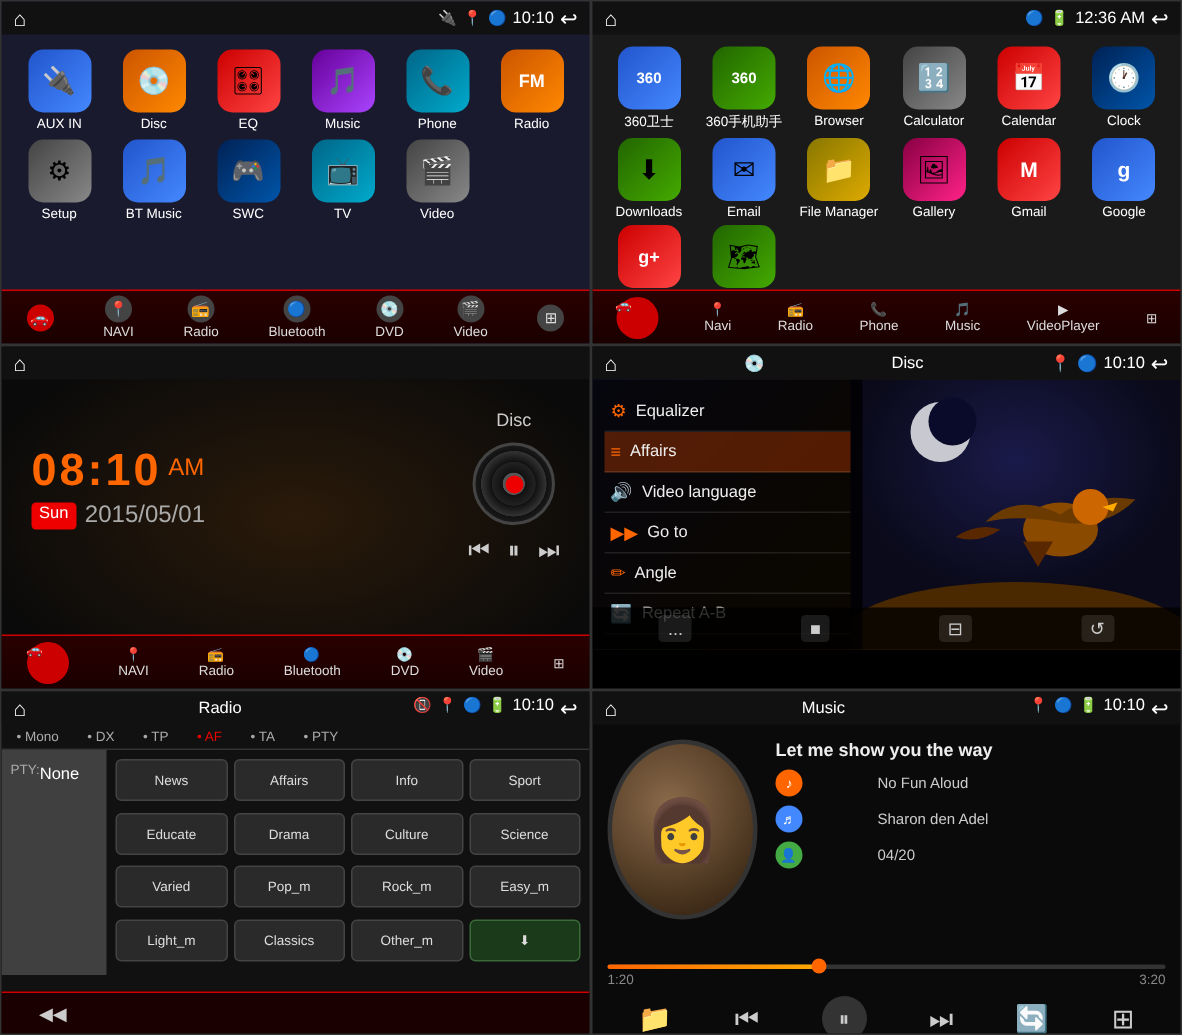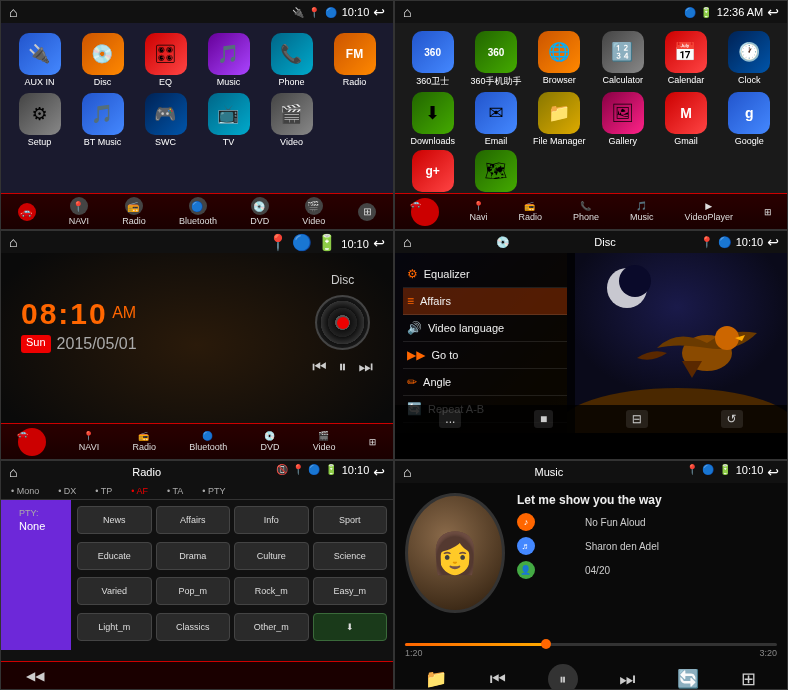--- a/index.html
+++ b/index.html
@@ -60,21 +60,21 @@
     #p4 .bottom-bar { position: absolute; bottom: 0; left: 0; right: 0; height: 28px; background: rgba(0,0,0,0.8); display: flex; align-items: center; justify-content: space-around; padding: 0 8px; }
     #p4 .bottom-bar .btn { color: #ccc; font-size: 12px; cursor: pointer; background: rgba(255,255,255,0.1); border: none; padding: 2px 6px; border-radius: 3px; }
 
     
     #p5 { background: #111; }
     #p5 .status-bar { background: #111; height: 22px; display: flex; align-items: center; justify-content: space-between; padding: 0 8px; }
     #p5 .status-bar .right { color: white; font-size: 10px; display: flex; gap: 4px; }
     #p5 .radio-indicators { display: flex; gap: 19px; padding: 3px 10px; align-items: center; font-size: 9px; color: #aaa; border-bottom: 1px solid #333; }
     #p5 .radio-indicators .active { color: #e00; }
     #p5 .radio-body { display: flex; height: 150px; }
-    #p5 .pty-left { width: 70px; background: #6d28d9; display: flex; flex-direction: column; align-items: flex-start; padding: 8px 18px; }
+    #p5 .pty-left { width: 70px; background: #404040; display: flex; flex-direction: row; align-items: flex-start; padding: 8px 6px; }
     #p5 .pty-label { color: #aaa; font-size: 9px; }
     #p5 .pty-value { color: white; font-size: 11px; margin-top: 2px; }
     #p5 .pty-grid { flex: 1; display: grid; grid-template-columns: repeat(4, 1fr); gap: 4px; padding: 6px; }
     #p5 .pty-btn { background: #2a2a2a; border: 1px solid #444; border-radius: 4px; color: #ddd; font-size: 9px; display: flex; align-items: center; justify-content: center; cursor: pointer; height: 28px; }
     #p5 .pty-btn.special { background: #1a3a1a; border-color: #3a6a3a; }
     #p5 .bottom-controls { position: absolute; bottom: 0; left: 0; right: 0; height: 28px; background: #1a0000; border-top: 1px solid #c00; display: flex; align-items: center; justify-content: space-around; }
     #p5 .bc-item { color: #ccc; font-size: 10px; cursor: pointer; display: flex; align-items: center; gap: 3px; margin-top: 40px; }
     #p5 .vol-icon { color: #ccc; font-size: 12px; }
 
     
@@ -303,27 +303,20 @@
     </div>
     <div class="nav-item">
       <div class="nav-icon">⊞</div>
     </div>
   </div>
 </div>
 
 <div class="panel" id="p3">
   <div class="status-bar">
     <span class="sb-home">⌂</span>
-    <div class="right">
-      <span>📍</span>
-      <span>🔵</span>
-      <span>🔋</span>
-      <span class="sb-time">10:10</span>
-      <span class="sb-back">↩</span>
-    </div>
   </div>
   <div class="clock-area">
     <div class="time-display">
       <div>
         <span class="time-big">08:10</span>
         <span class="time-am">AM</span>
       </div>
       <div class="date-line">
         <span class="day-badge">Sun</span>
         <span class="date-text">2015/05/01</span>

